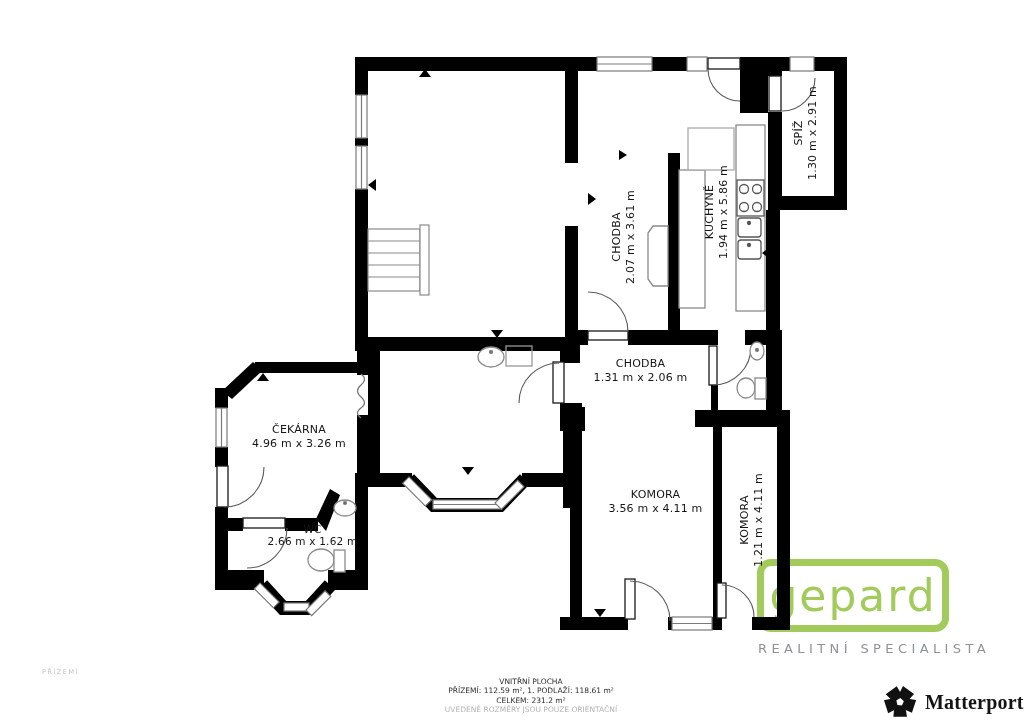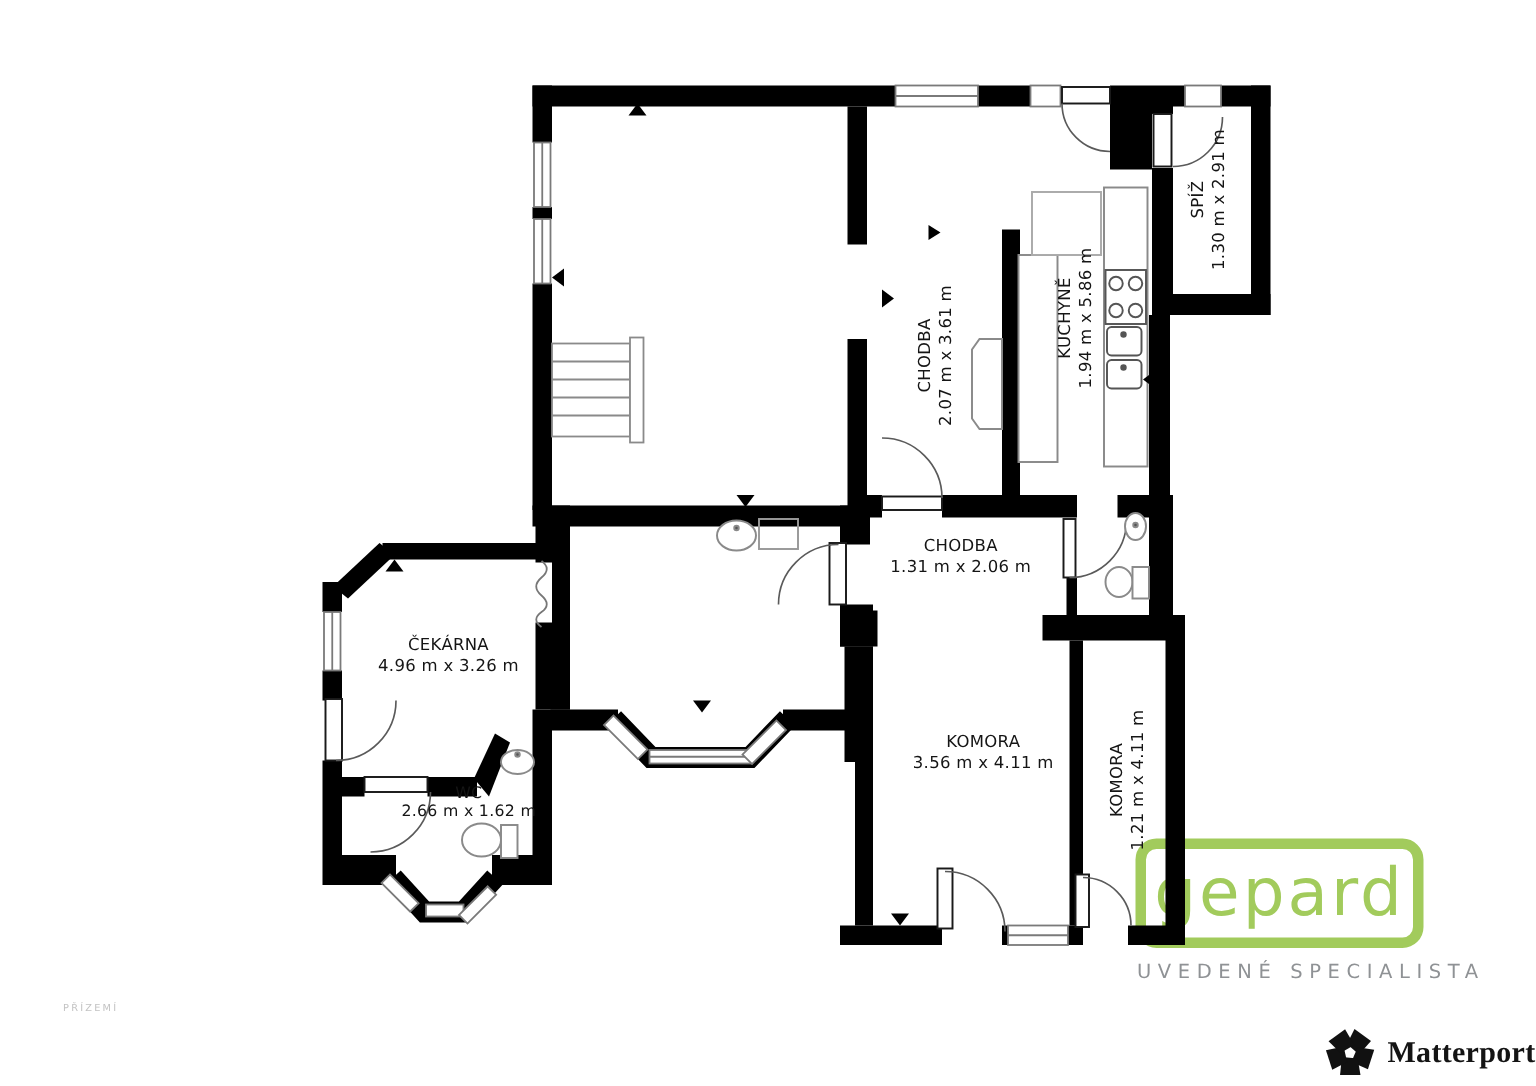--- a/index.html
+++ b/index.html
@@ -29,21 +29,21 @@
   #matterport sup{font-size:9px;}
 </style>
 </head>
 <body>
 
 <div id="stage">
 
   <div id="gepard">
     <span class="word">gepard</span>
   </div>
-  <div id="gepard-tag">UVEDENÉ SPECIALISTA</div>
+  <div id="gepard-tag">REALITNÍ SPECIALISTA</div>
 
   <svg id="plan-svg" width="1024" height="724" viewBox="0 0 1024 724">
     <g fill="#000">
       <rect x="355" y="57" width="242" height="14"></rect>
       <rect x="652" y="57" width="35" height="14"></rect>
       <rect x="740" y="57" width="28" height="56"></rect>
       <rect x="768" y="57" width="14" height="19"></rect>
       <rect x="782" y="57" width="8" height="14"></rect>
       <rect x="814" y="57" width="33" height="14"></rect>
       <rect x="834" y="57" width="13" height="153"></rect>
@@ -236,20 +236,26 @@
   <div class="rlabel" style="left:593px;top:488px;width:125px;">
     <span class="nm">KOMORA</span>
     <span class="dm">3.56 m x 4.11 m</span>
   </div>
   <div class="rlabel rot" style="left:672px;top:506px;width:160px;height:28px;">
     <span class="nm">KOMORA</span>
     <span class="dm">1.21 m x 4.11 m</span>
   </div>
 
   <div id="floor-tag">PŘÍZEMÍ</div>
+  <div id="footer">
+    <div>VNITŘNÍ PLOCHA</div>
+    <div>PŘÍZEMÍ: 112.59 m², 1. PODLAŽÍ: 118.61 m²</div>
+    <div>CELKEM: 231.2 m²</div>
+    <div class="muted">UVEDENÉ ROZMĚRY JSOU POUZE ORIENTAČNÍ</div>
+  </div>
 
   <div id="matterport">
     <svg width="36" height="36" viewBox="-18 -18 36 36">
       <g fill="#111">
         <path d="M 3,-16 L 14,-8 L 6,1 L -2,-6 Z"></path>
         <path d="M 3,-16 L 14,-8 L 6,1 L -2,-6 Z" transform="rotate(72)"></path>
         <path d="M 3,-16 L 14,-8 L 6,1 L -2,-6 Z" transform="rotate(144)"></path>
         <path d="M 3,-16 L 14,-8 L 6,1 L -2,-6 Z" transform="rotate(216)"></path>
         <path d="M 3,-16 L 14,-8 L 6,1 L -2,-6 Z" transform="rotate(288)"></path>
       </g>

